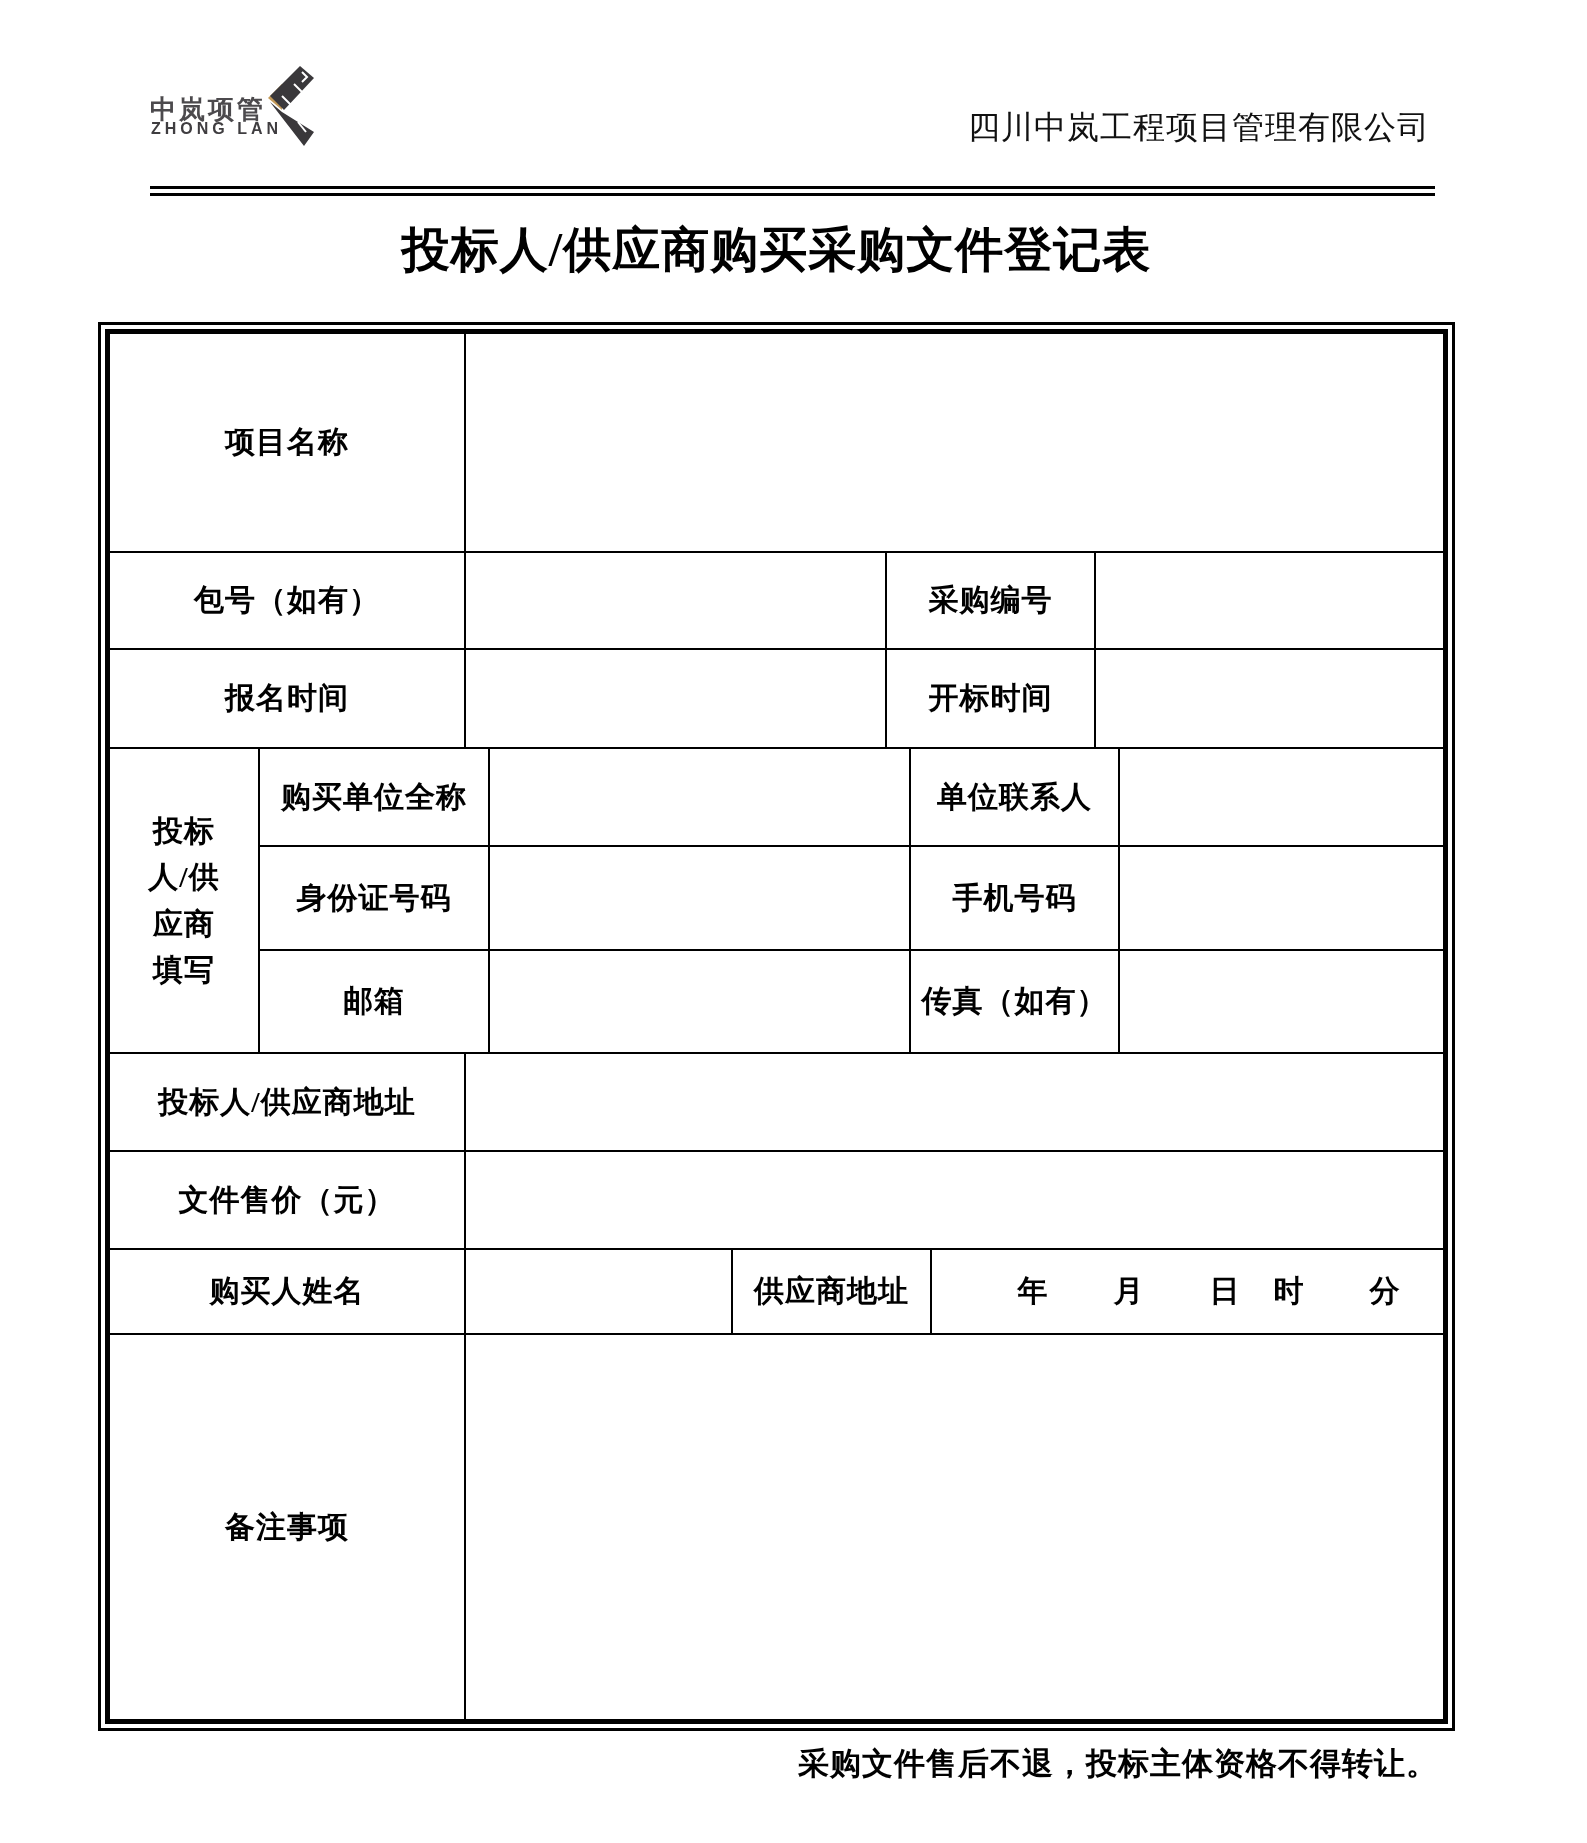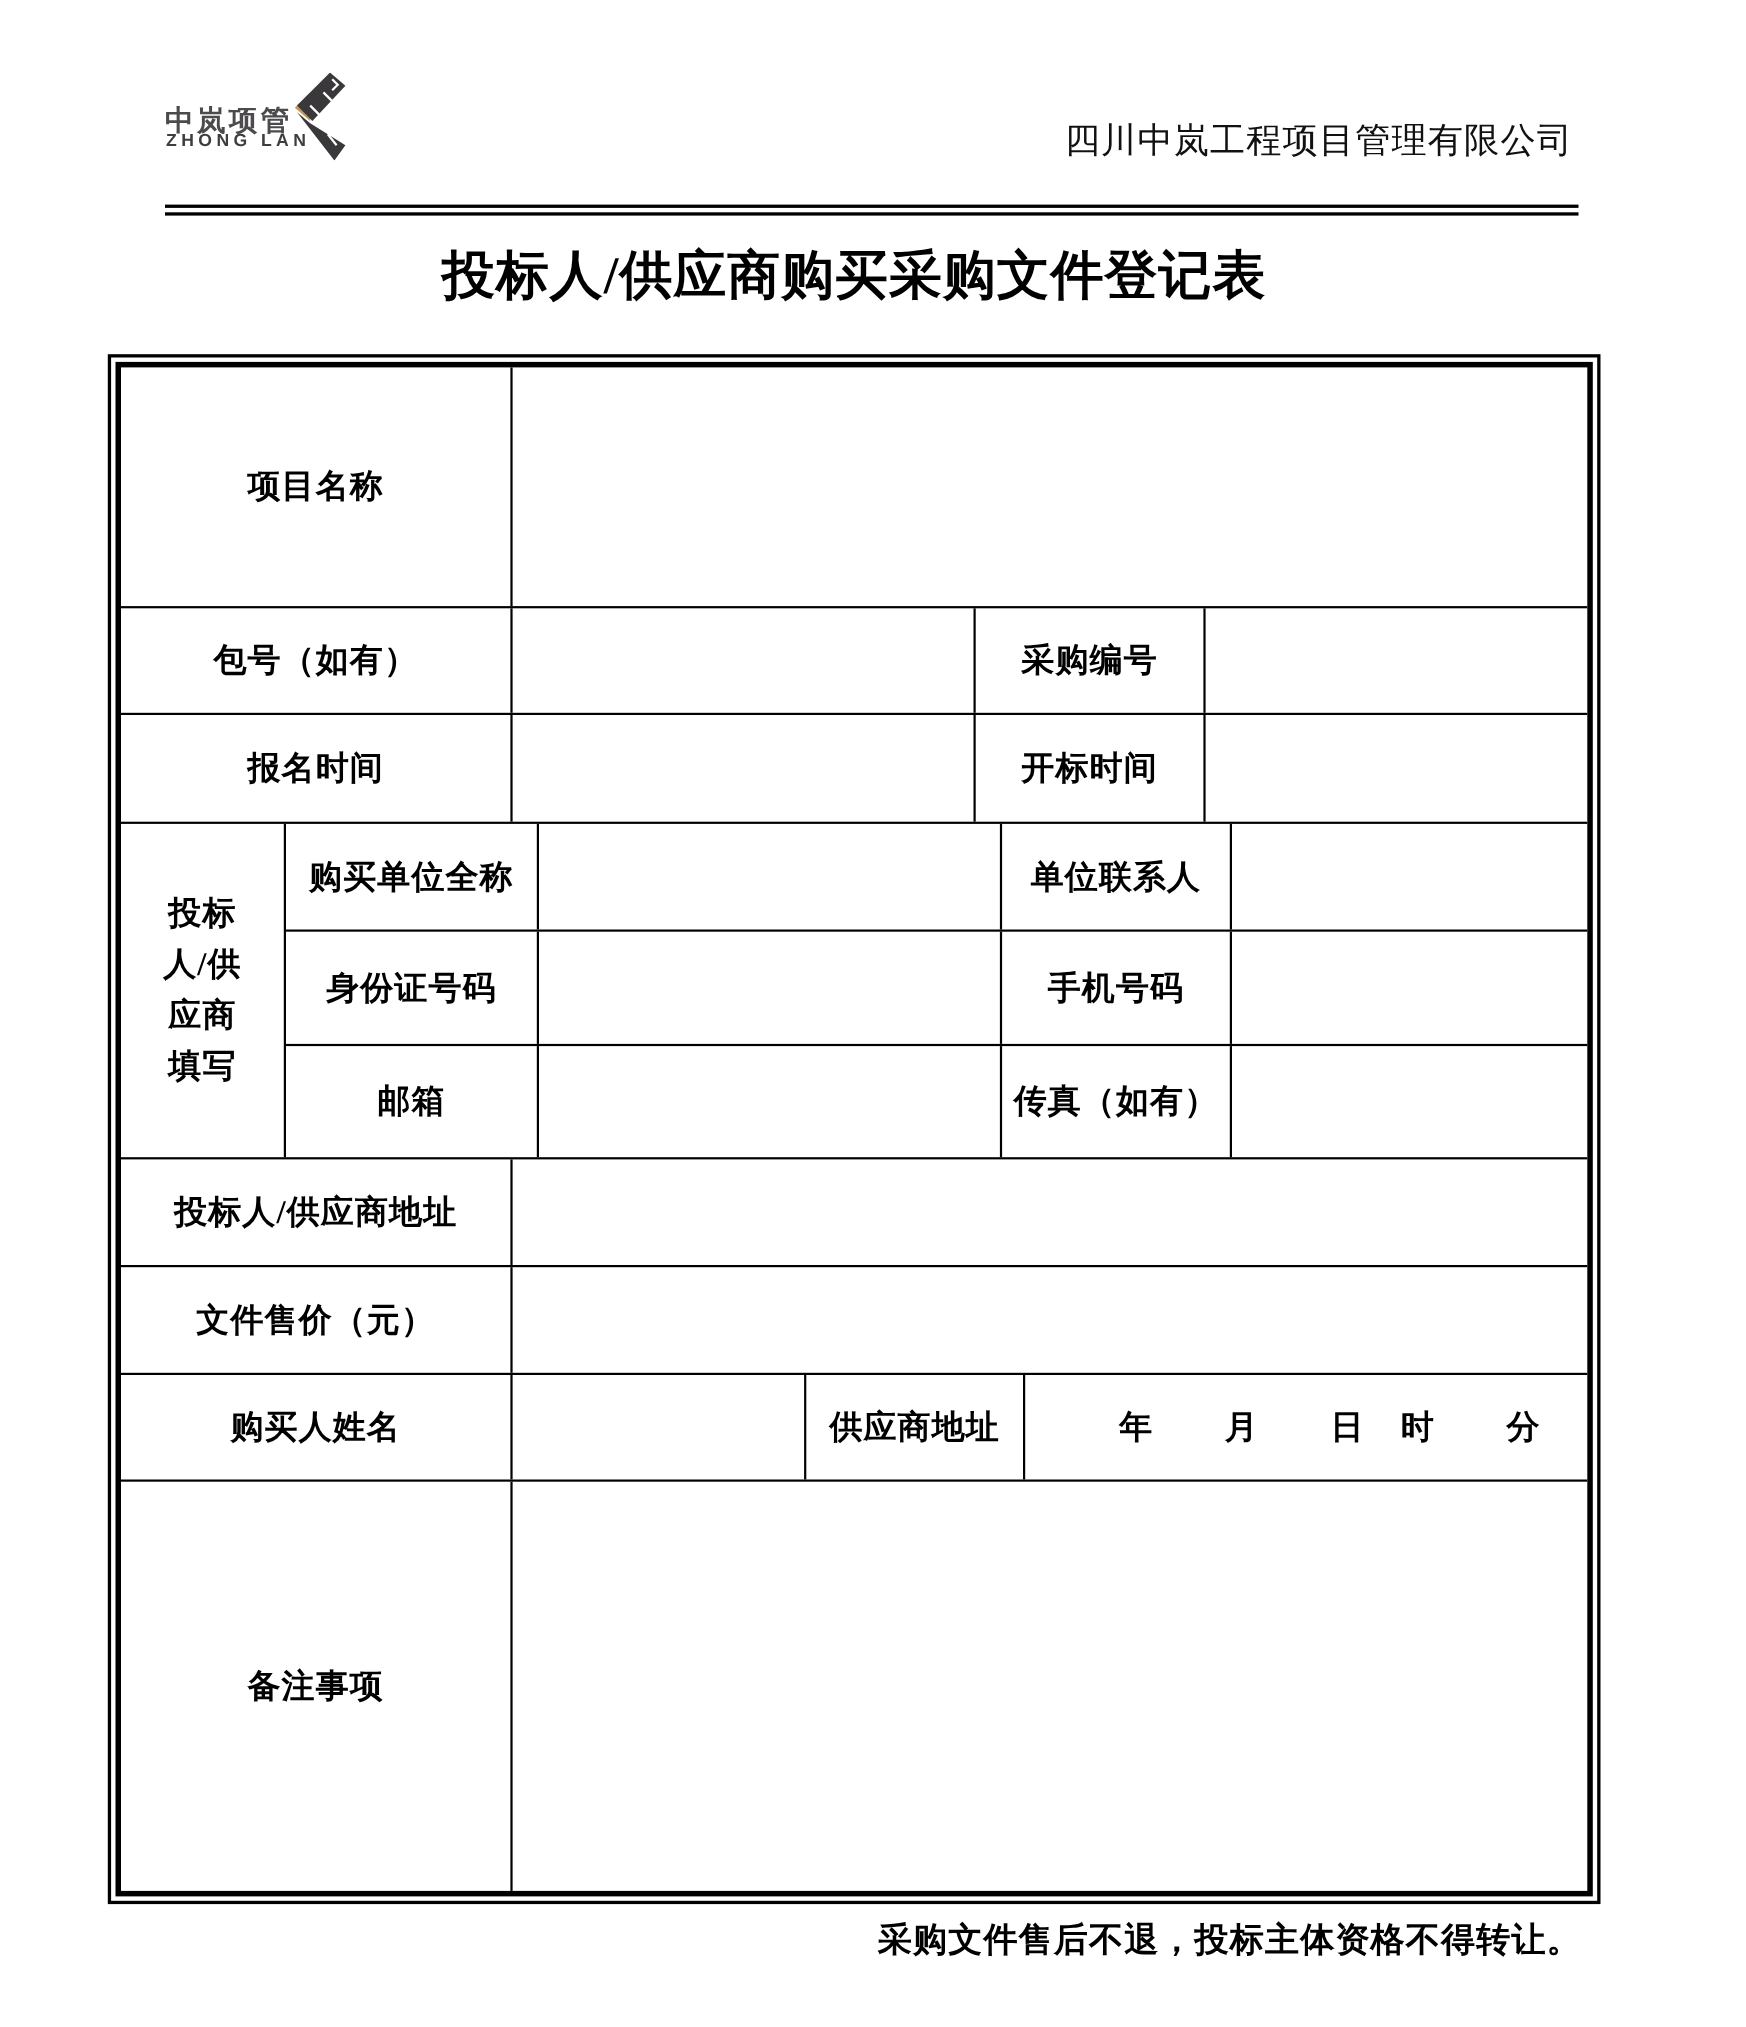--- a/index.html
+++ b/index.html
@@ -151,21 +151,21 @@
       <div class="tr" style="height:98px">
         <div class="td lab" style="width:356px">投标人/供应商地址</div>
         <div class="td"></div>
       </div>
 
       <div class="tr" style="height:98px">
         <div class="td lab" style="width:356px">文件售价（元）</div>
         <div class="td"></div>
       </div>
 
-      <div class="tr" style="height:97px">
+      <div class="tr" style="height:85px">
         <div class="td lab" style="width:356px">购买人姓名</div>
         <div class="td" style="width:267px"></div>
         <div class="td lab" style="width:199px">供应商地址</div>
         <div class="td date-cell">年　　月　　日　时　　分</div>
       </div>
 
       <div class="tr">
         <div class="td lab" style="width:356px">备注事项</div>
         <div class="td"></div>
       </div>

